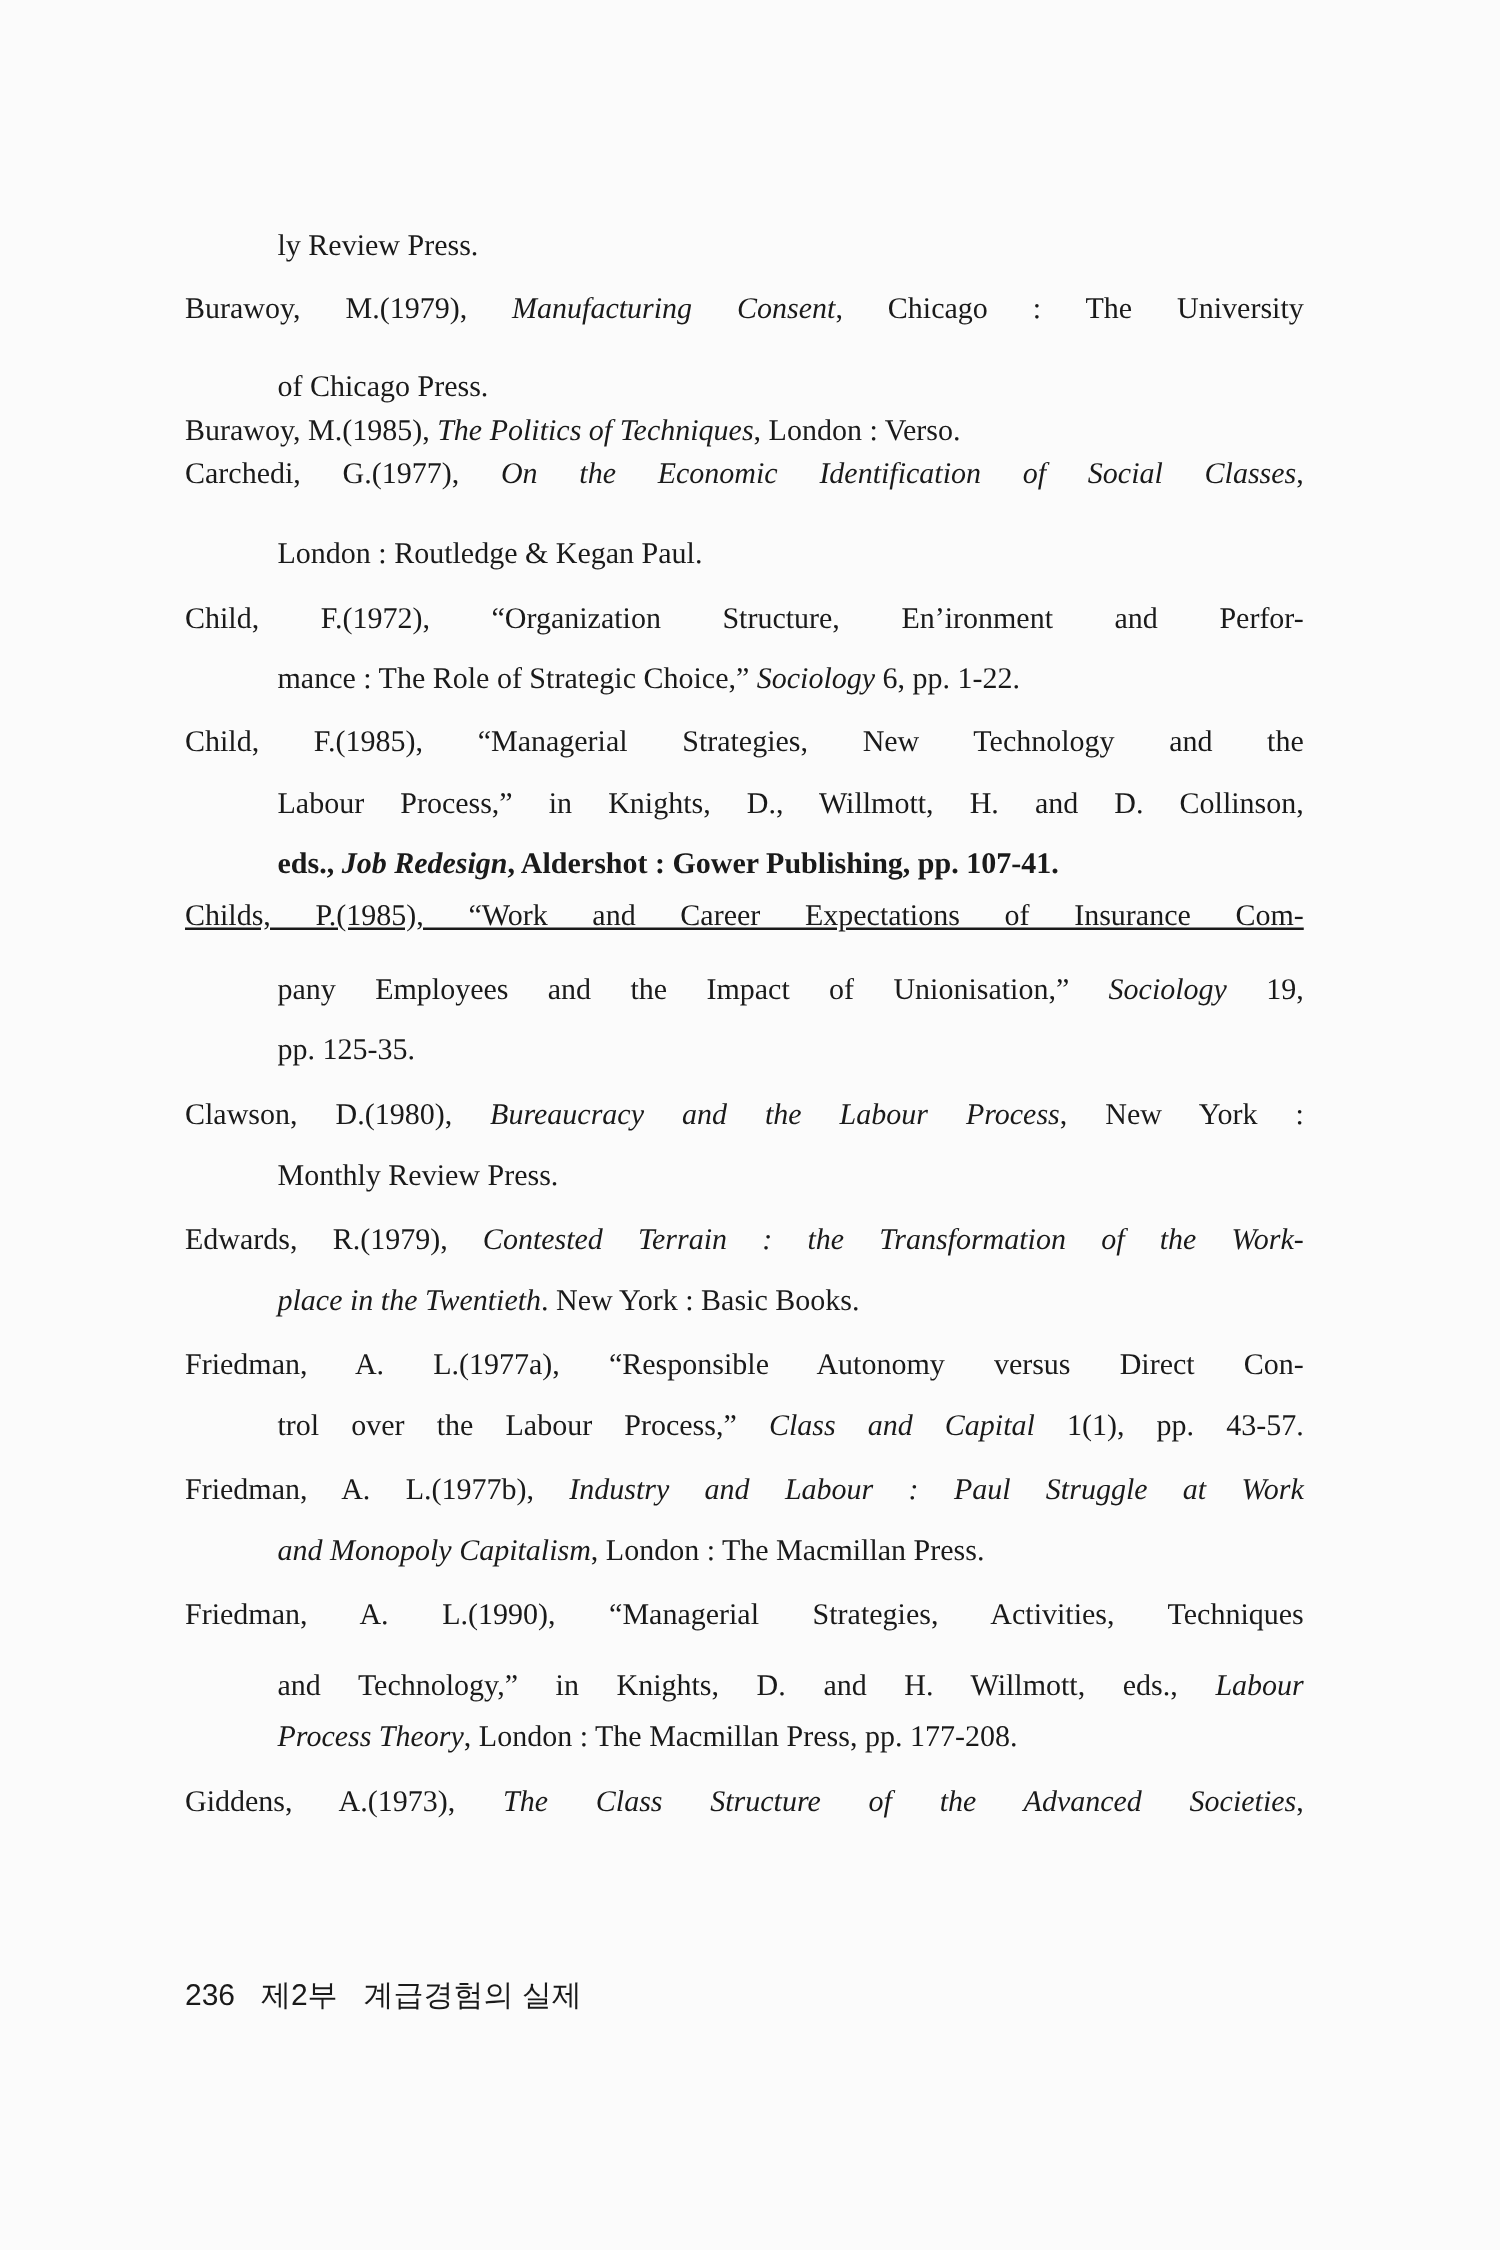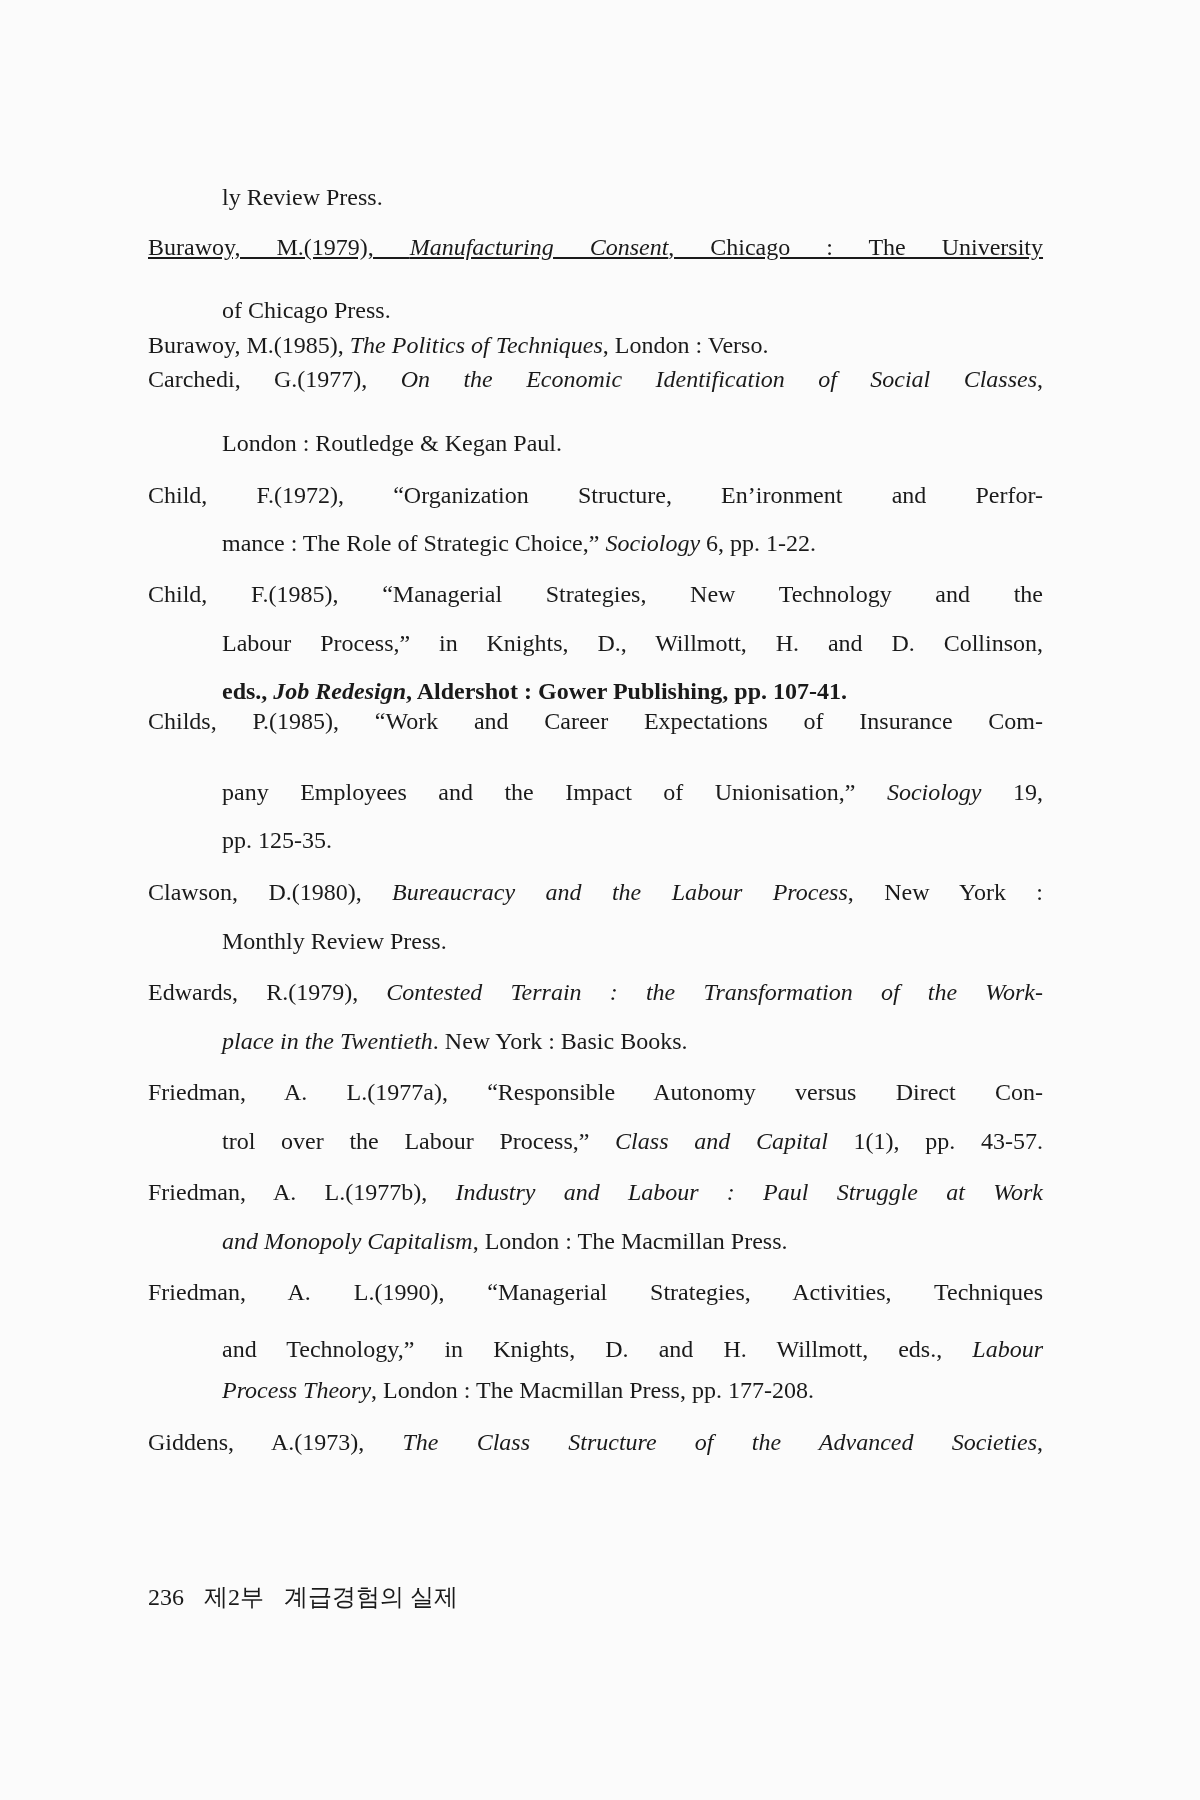--- a/index.html
+++ b/index.html
@@ -24,43 +24,43 @@
       line-height: 34px;
       height: 34px;
     }
     .line.indent { left: 74px; }
     .line.justify { width: 895px; text-align: justify; text-align-last: justify; }
     .line.indent.justify { width: 821px; }
     .line i { font-style: italic; }
     .footer {
       position: absolute;
       left: 148px; top: 1582px;
-      font-family: Liberation Serif, serif;
+      font-family: Liberation Sans, sans-serif;
       font-size: 24px;
       line-height: 30px;
       white-space: nowrap;
     }
     .footer span { margin-right: 14px; }
   </style>
 </head>
 <body>
 
 <div class="page" id="page">
     <div class="line indent" style="top: 0px;"><span>ly Review Press.</span></div>
-    <div class="line justify" style="top: 50px; text-decoration: underline;"><span>Burawoy, M.(1979), </span><i>Manufacturing Consent</i><span>, Chicago : The University</span></div>
+    <div class="line justify" style="top: 50px;"><span>Burawoy, M.(1979), </span><i>Manufacturing Consent</i><span>, Chicago : The University</span></div>
     <div class="line indent" style="top: 97px; margin-top: 16px;"><span>of Chicago Press.</span></div>
     <div class="line" style="top: 148px;"><span>Burawoy, M.(1985), </span><i>The Politics of Techniques</i><span>, London : Verso.</span></div>
     <div class="line justify" style="top: 182px;"><span>Carchedi, G.(1977), </span><i>On the Economic Identification of Social Classes</i><span>,</span></div>
     <div class="line indent" style="top: 246px;"><span>London : Routledge &amp; Kegan Paul.</span></div>
     <div class="line justify" style="top: 298px;"><span>Child, F.(1972), “Organization Structure, En’ironment and Perfor-</span></div>
     <div class="line indent" style="top: 346px;"><span>mance : The Role of Strategic Choice,” </span><i>Sociology</i><span> 6, pp. 1-22.</span></div>
     <div class="line justify" style="top: 397px;"><span>Child, F.(1985), “Managerial Strategies, New Technology and the</span></div>
     <div class="line indent justify" style="top: 446px;"><span>Labour Process,” in Knights, D., Willmott, H. and D. Collinson,</span></div>
     <div class="line indent" style="top: 494px; font-weight: bold;"><span>eds., </span><i>Job Redesign</i><span>, Aldershot : Gower Publishing, pp. 107-41.</span></div>
-    <div class="line justify" style="top: 524px;"><span>Childs, P.(1985), “Work and Career Expectations of Insurance Com-</span></div>
+    <div class="line justify" style="top: 536px; text-decoration: underline;"><span>Childs, P.(1985), “Work and Career Expectations of Insurance Com-</span></div>
     <div class="line indent justify" style="top: 595px;"><span>pany Employees and the Impact of Unionisation,” </span><i>Sociology</i><span> 19,</span></div>
     <div class="line indent" style="top: 643px;"><span>pp. 125-35.</span></div>
     <div class="line justify" style="top: 695px;"><span>Clawson, D.(1980), </span><i>Bureaucracy and the Labour Process</i><span>, New York :</span></div>
     <div class="line indent" style="top: 744px;"><span>Monthly Review Press.</span></div>
     <div class="line justify" style="top: 795px;"><span>Edwards, R.(1979), </span><i>Contested Terrain : the Transformation of the Work-</i></div>
     <div class="line indent" style="top: 844px;"><i>place in the Twentieth</i><span>. New York : Basic Books.</span></div>
     <div class="line justify" style="top: 895px;"><span>Friedman, A. L.(1977a), “Responsible Autonomy versus Direct Con-</span></div>
     <div class="line indent justify" style="top: 944px;"><span>trol over the Labour Process,” </span><i>Class and Capital</i><span> 1(1), pp. 43-57.</span></div>
     <div class="line justify" style="top: 995px;"><span>Friedman, A. L.(1977b), </span><i>Industry and Labour : Paul Struggle at Work</i></div>
     <div class="line indent" style="top: 1044px;"><i>and Monopoly Capitalism</i><span>, London : The Macmillan Press.</span></div>

